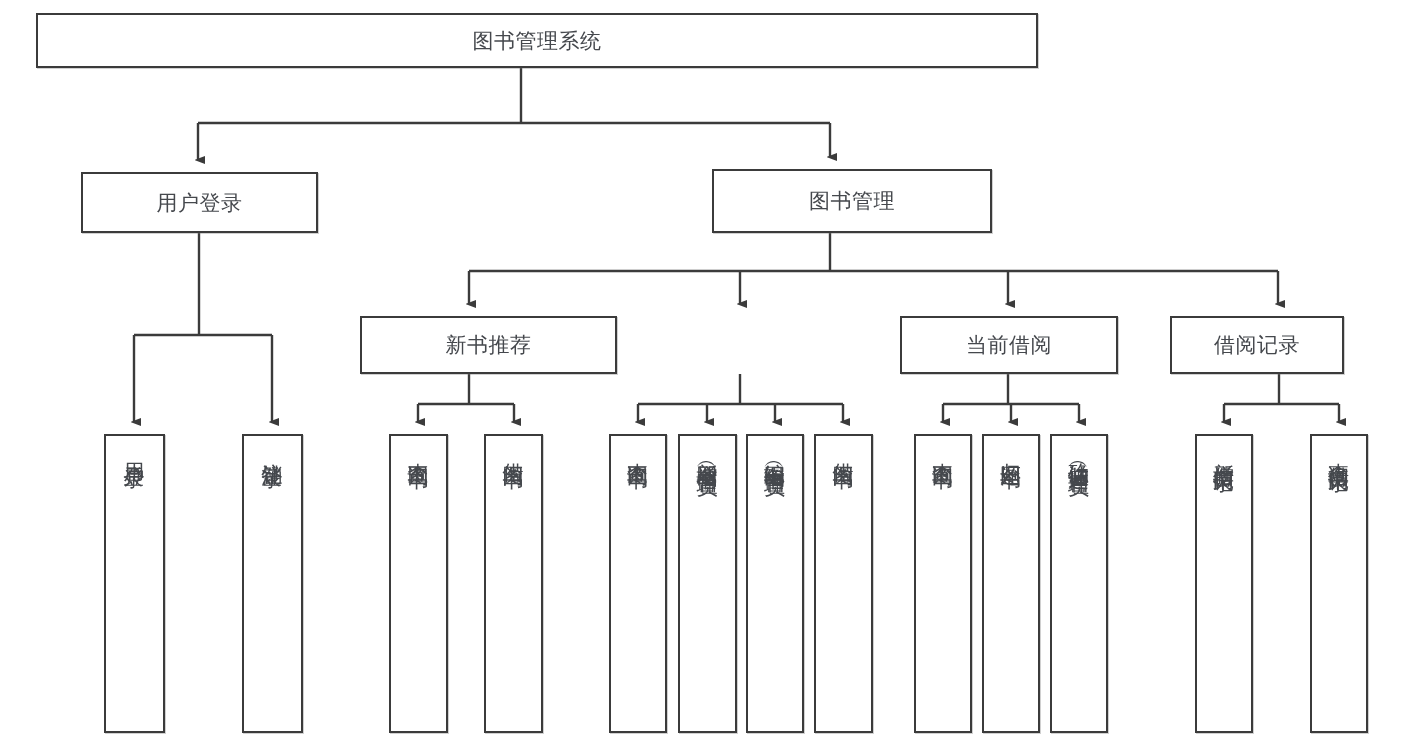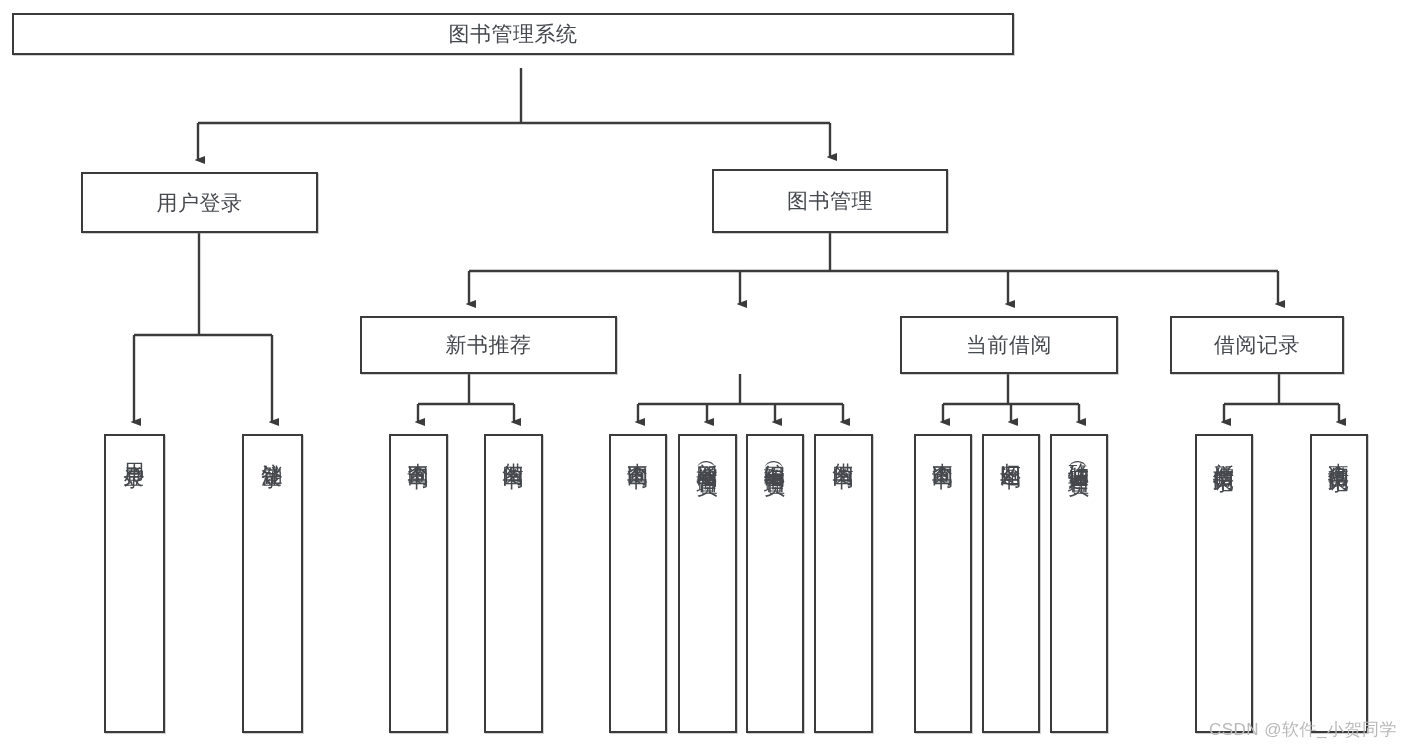--- a/index.html
+++ b/index.html
@@ -123,28 +123,28 @@
       <path d="M1011,404 L1011,422" marker-end="url(#arrow)"></path>
       <path d="M1079,404 L1079,422" marker-end="url(#arrow)"></path>
 
       <path d="M1279,374 L1279,404"></path>
       <path d="M1224,404 L1339,404"></path>
       <path d="M1224,404 L1224,422" marker-end="url(#arrow)"></path>
       <path d="M1339,404 L1339,422" marker-end="url(#arrow)"></path>
     </g>
   </svg>
 
-  <div class="node root h" style="left:12px; top:13px; width:1002px; height:42px;">
+  <div class="node root h" style="left:36px; top:13px; width:1002px; height:55px;">
     <span class="lbl">图书管理系统</span>
   </div>
 
   <div class="node h" style="left:81px; top:172px; width:237px; height:61px;">
     <span class="lbl">用户登录</span>
   </div>
-  <div class="node h" style="left:712px; top:169px; width:236px; height:64px;justify-content:center;">
+  <div class="node h" style="left:712px; top:169px; width:280px; height:64px;justify-content:center;">
     <span class="lbl">图书管理</span>
   </div>
 
   <div class="node h" style="left:360px; top:316px; width:257px; height:58px;">
     <span class="lbl">新书推荐</span>
   </div>
   <div class="node h" style="left:900px; top:316px; width:218px; height:58px;">
     <span class="lbl">当前借阅</span>
   </div>
   <div class="node h" style="left:1170px; top:316px; width:174px; height:58px;">
@@ -184,15 +184,14 @@
   <div class="node v" style="left:1050px; top:434px; width:58px; height:299px;">
     <span class="lbl">确认归还（管理员）</span>
   </div>
   <div class="node v" style="left:1195px; top:434px; width:58px; height:299px;">
     <span class="lbl">新增借阅记录</span>
   </div>
   <div class="node v" style="left:1310px; top:434px; width:58px; height:299px;">
     <span class="lbl">查询借阅记录</span>
   </div>
 
-  <div class="watermark">CSDN @软件_小贺同学</div>
 
 </div>
 
 </body></html>

